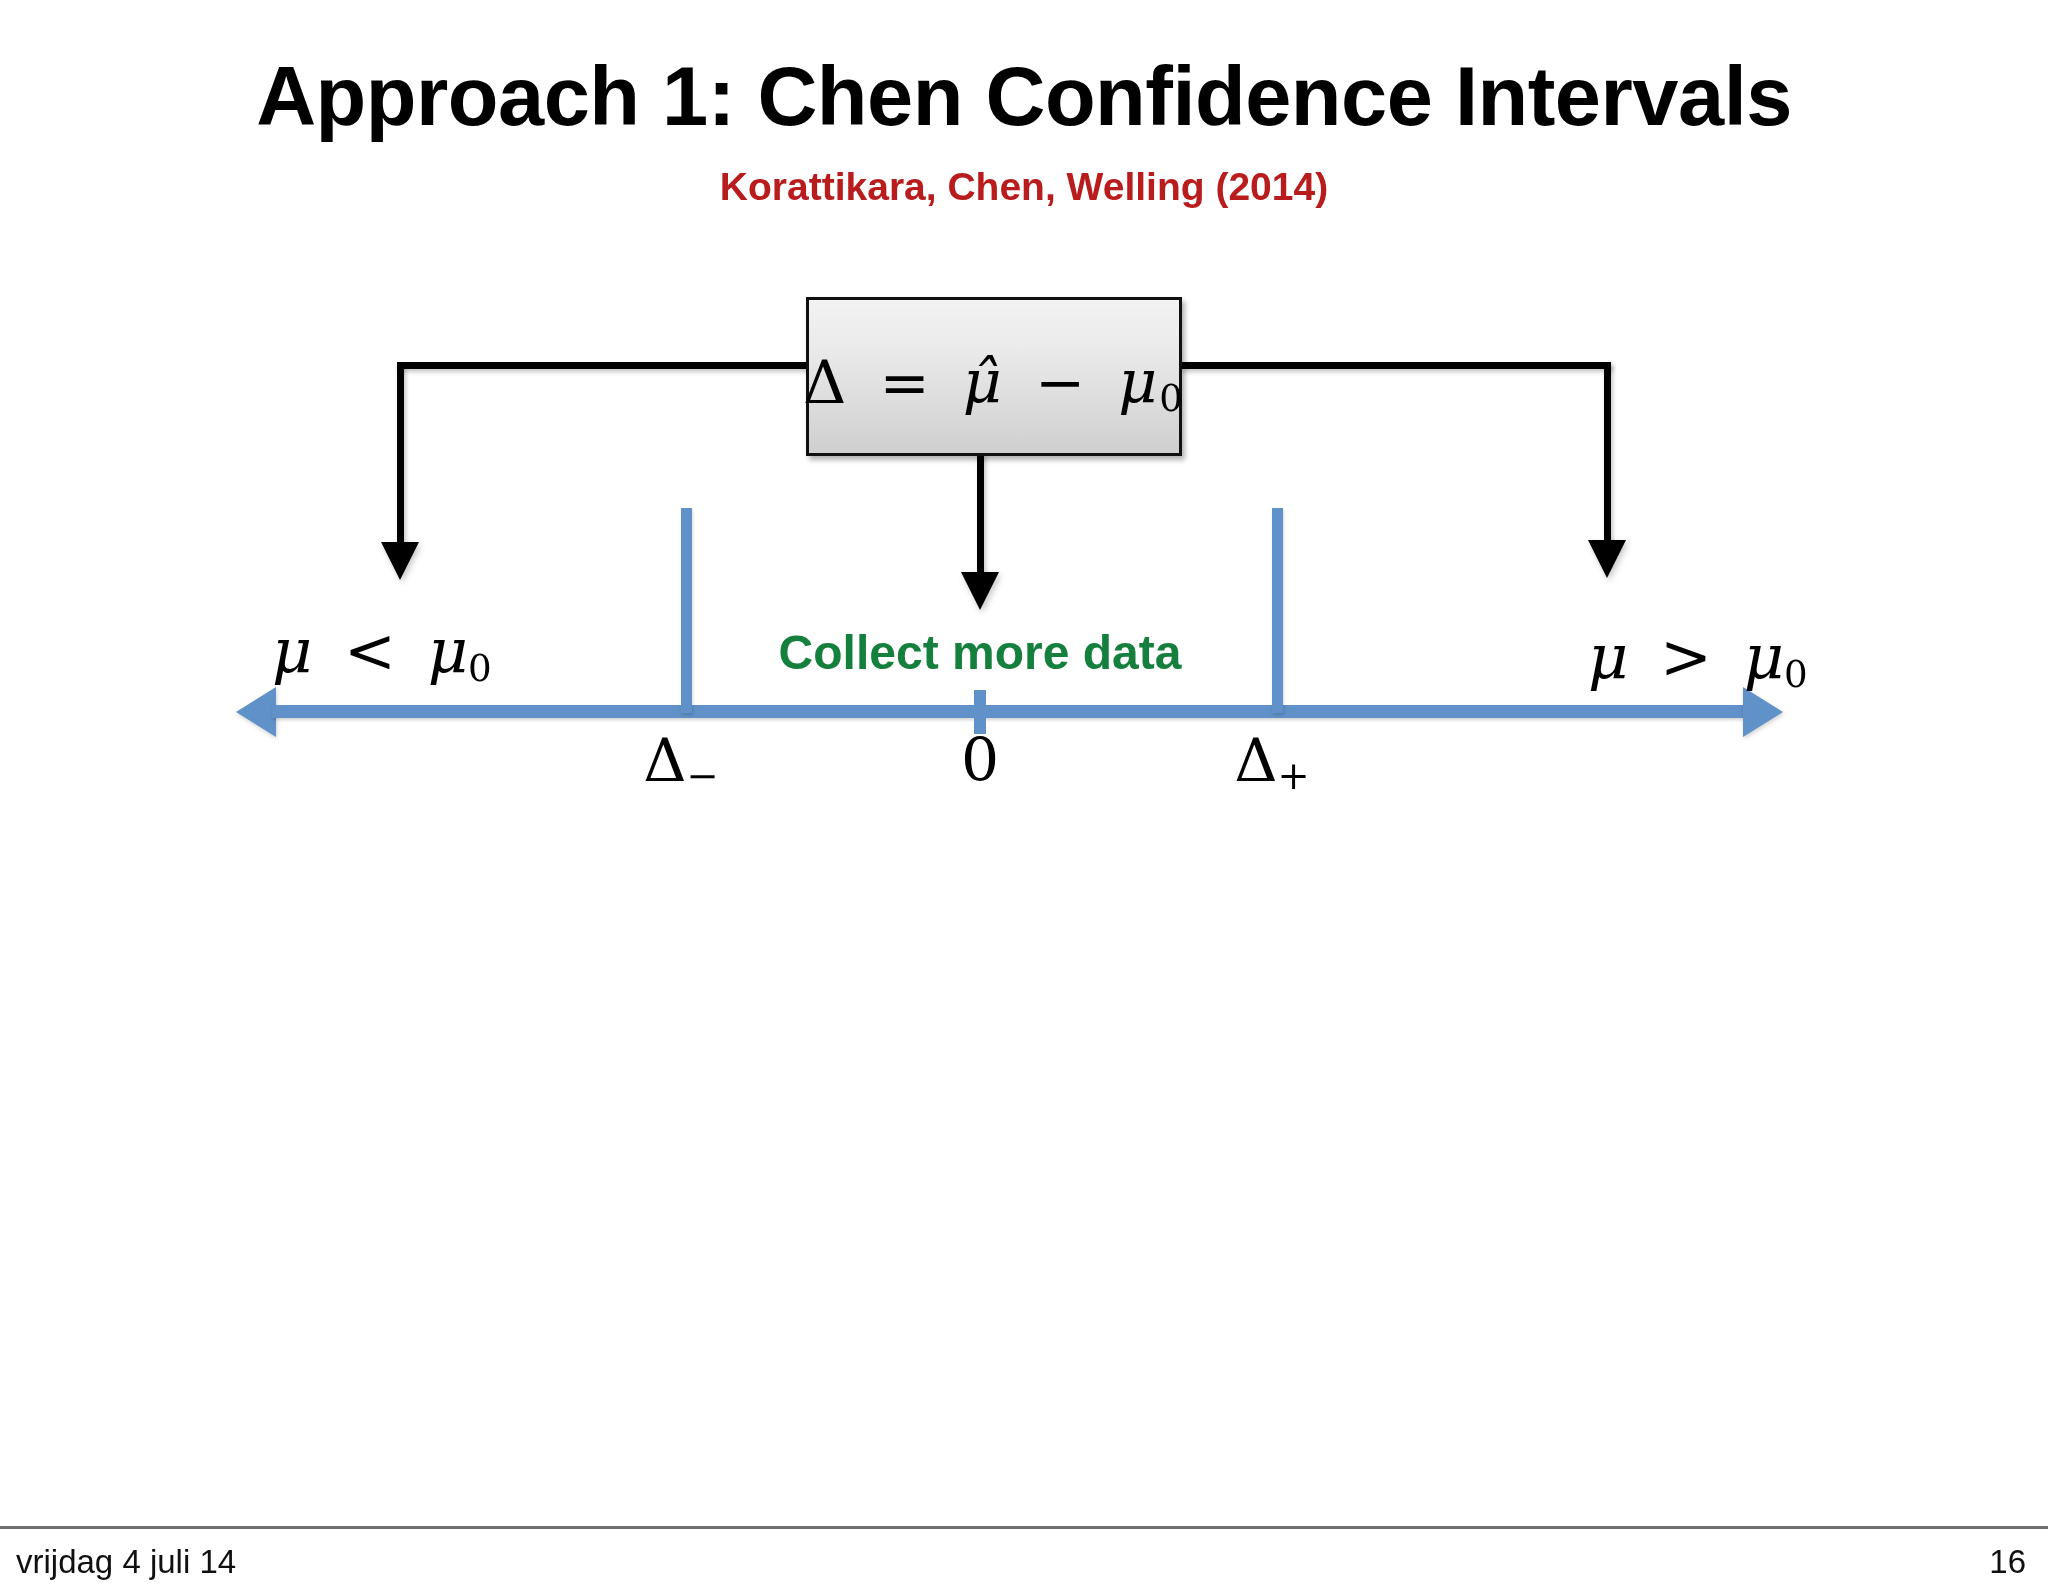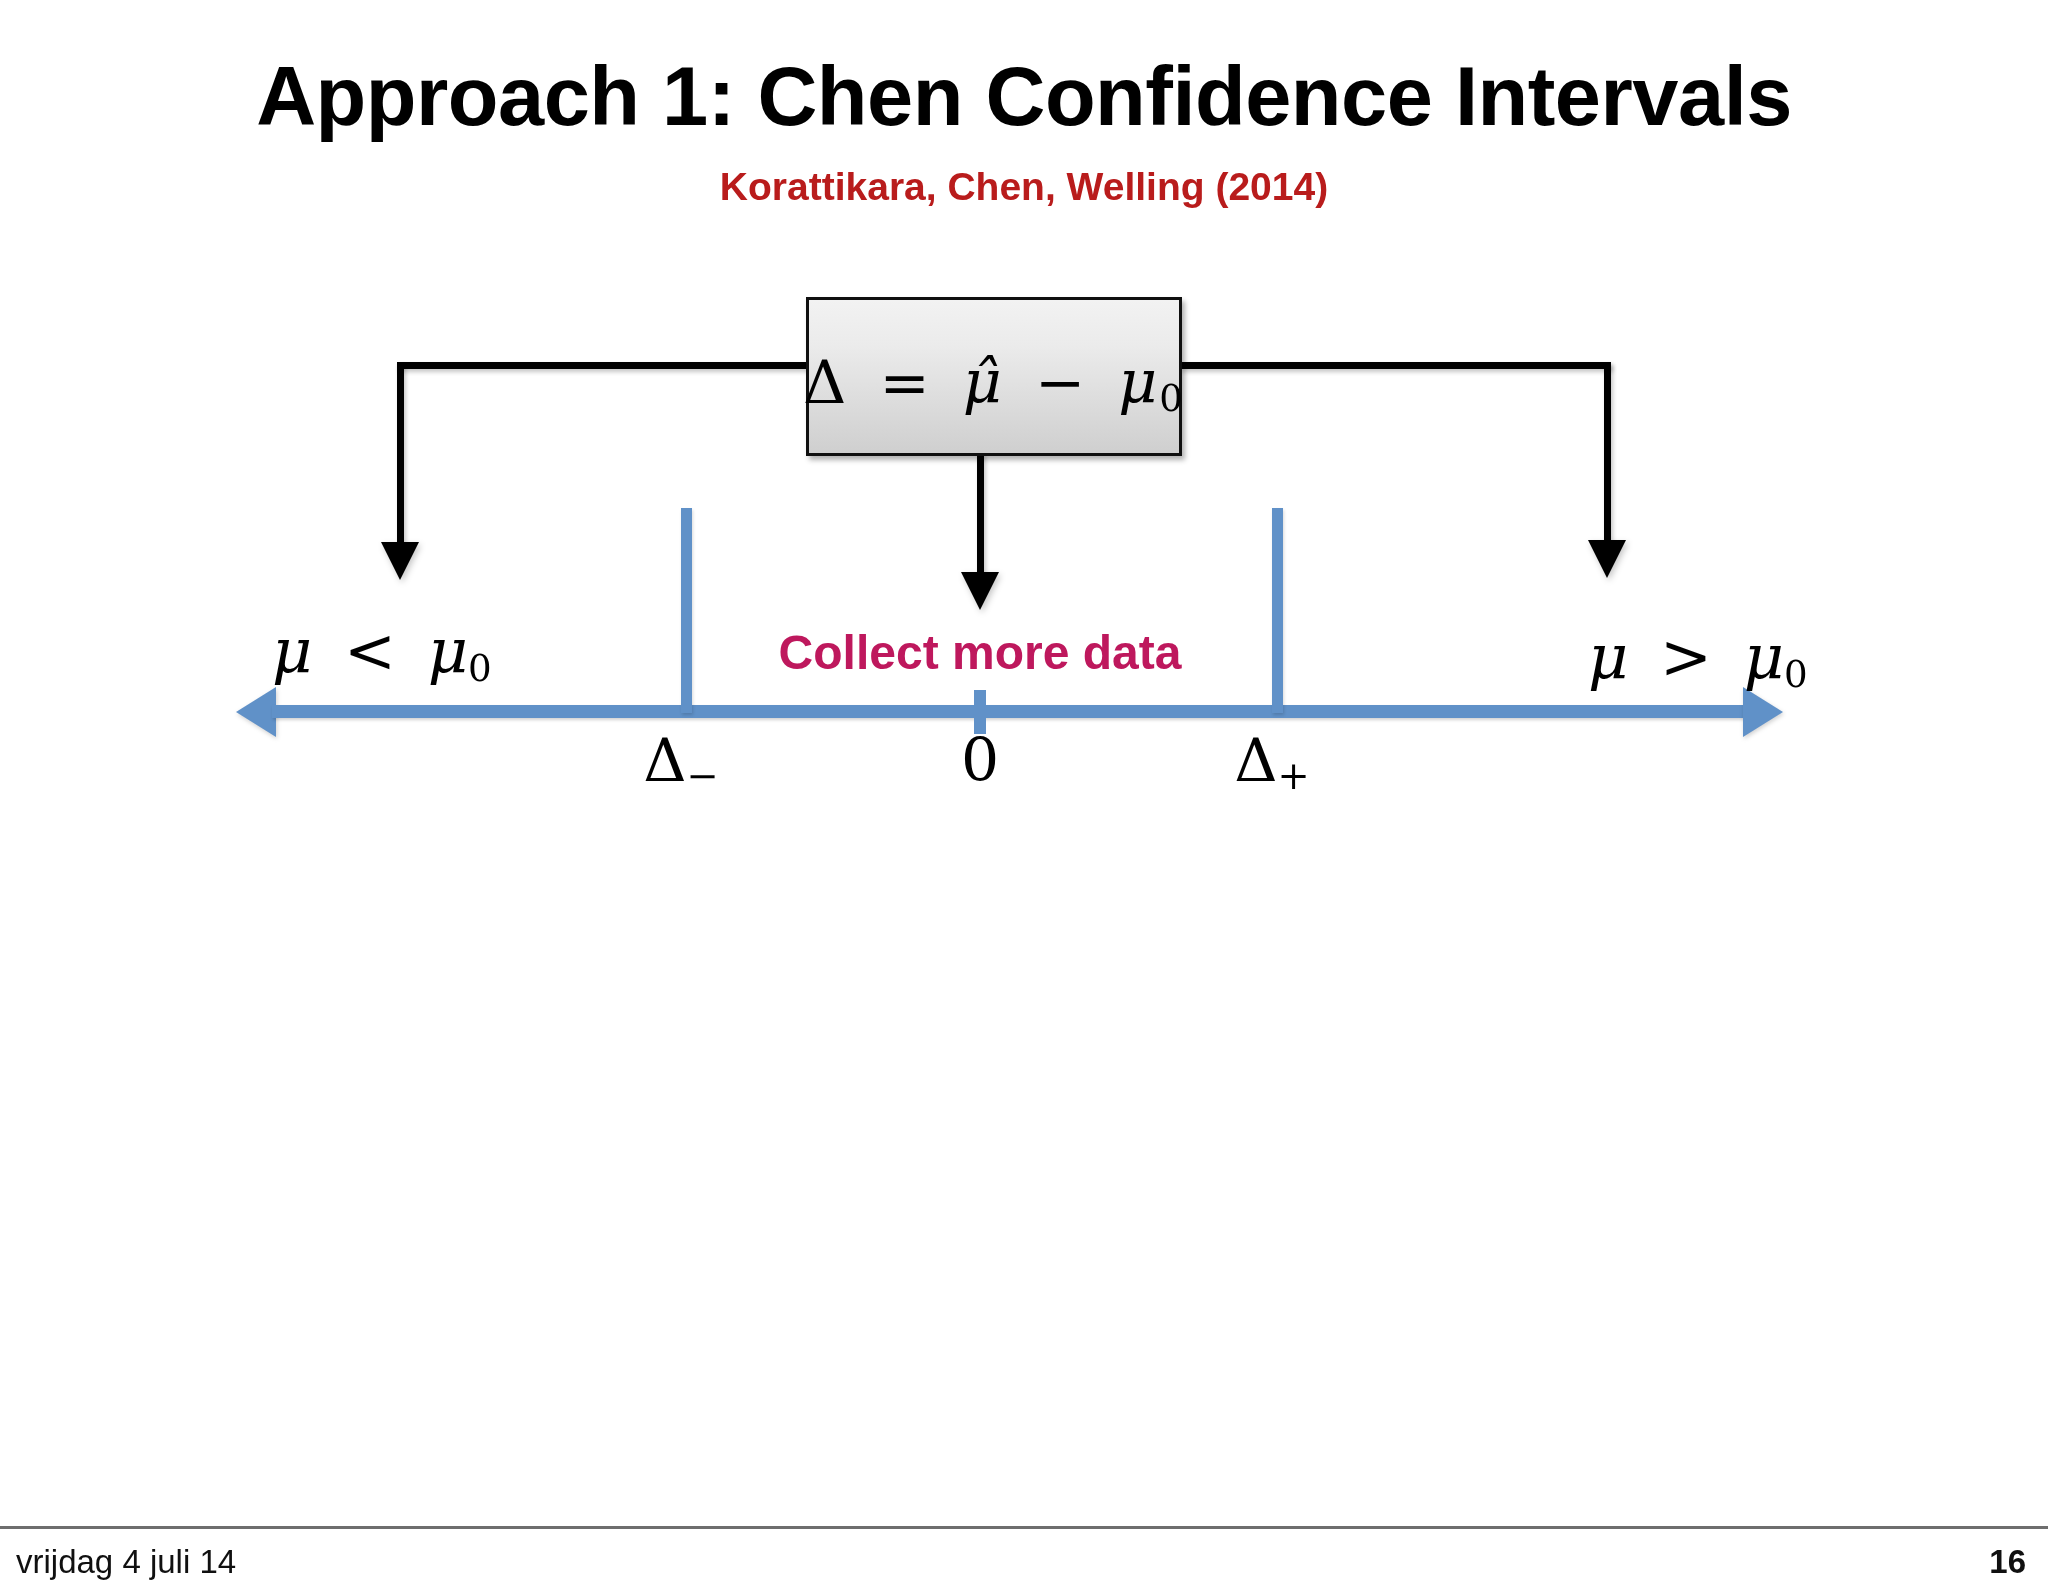--- a/index.html
+++ b/index.html
@@ -169,21 +169,21 @@
   .tick-label sub {
     font-size: 0.64em;
     vertical-align: -0.22em;
   }
 
   .collect-label {
     position: absolute;
     font-family: "Liberation Sans", sans-serif;
     font-weight: bold;
     font-size: 48px;
-    color: #be185d;
+    color: #15803d;
     white-space: nowrap;
     text-align: center;
   }
 
   
   .footer-rule {
     position: absolute;
     left: 0;
     top: 1526px;
     width: 2048px;
@@ -198,21 +198,20 @@
     font-size: 33px;
     color: #101010;
   }
   .footer-right {
     position: absolute;
     right: 22px;
     top: 1543px;
     font-family: "Liberation Sans", sans-serif;
     font-size: 33px;
     color: #101010;
-    font-weight: bold;
   }
 </style>
 </head>
 <body>
 
 <div class="slide">
 
   <div class="title">Approach 1: Chen Confidence Intervals</div>
   <div class="subtitle">Korattikara, Chen, Welling (2014)</div>
 

